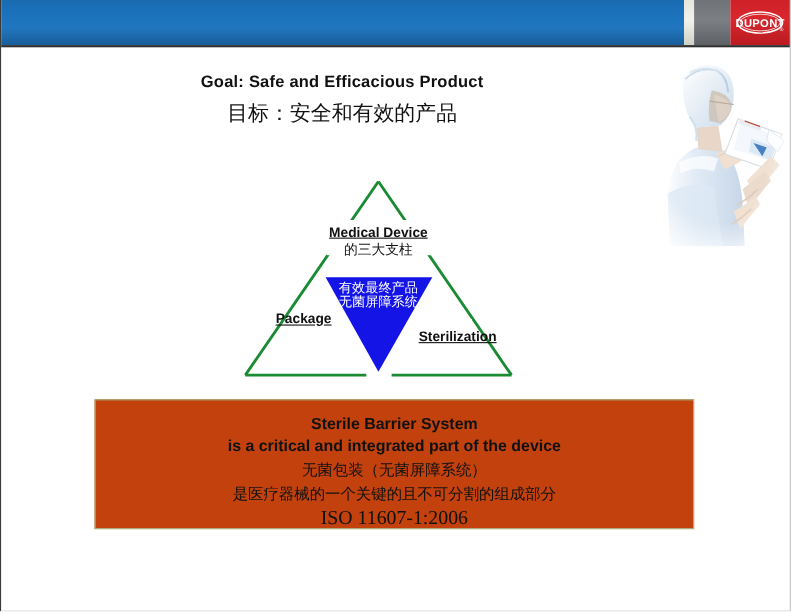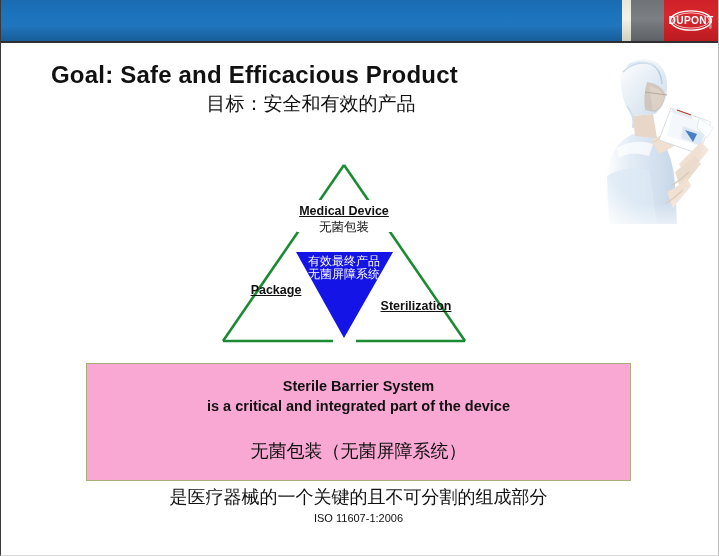--- a/index.html
+++ b/index.html
@@ -70,26 +70,27 @@
   }
   #dupont-logo svg { display: block; }
 
   
   #title-block {
     position: absolute;
     left: 50px; top: 62px;
     width: 520px;
   }
   .title-en {
-    font-size: 24px;
+    font-size: 15px;
     font-weight: bold;
     color: #111111;
     letter-spacing: 0.2px;
     line-height: 26px;
     white-space: nowrap;
+    text-align: center;
   }
   .title-zh {
     font-size: 19px;
     font-weight: normal;
     color: #111111;
     line-height: 27px;
     margin-top: 2px;
     white-space: nowrap;
     text-align: center;
   }
@@ -140,42 +141,41 @@
     white-space: nowrap;
   }
 
   
   #callout {
     position: absolute;
     left: 85px; top: 363px;
     width: 545px;
     height: 118px;
     box-sizing: border-box;
-    background: #f9a8d4;
+    background: #c2410c;
     border: 1px solid #a8ad7a;
     text-align: center;
     padding-top: 12px;
   }
   #callout .c-en {
     font-size: 14.5px;
     font-weight: bold;
     color: #111111;
     line-height: 20px;
     white-space: nowrap;
   }
   #callout .c-zh {
+    font-size: 14px;
+    color: #111111;
+    line-height: 22px;
+    white-space: nowrap;
+  }
+  #callout .c-iso {
+    font-family: Liberation Serif, serif;
     font-size: 18px;
-    color: #111111;
-    line-height: 22px;
-    white-space: nowrap;
-    margin-top: 24px;
-  }
-  #callout .c-iso {
-    font-family: Liberation Sans, sans-serif;
-    font-size: 11px;
     color: #111111;
     line-height: 20px;
     white-space: nowrap;
   }
 </style>
 </head>
 <body>
 
 <div id="slide">
 
@@ -277,21 +277,21 @@
       <rect x="63" y="132" width="36" height="40" fill="#ffffff"></rect>
       <rect x="190" y="132" width="38" height="40" fill="#ffffff"></rect>
       <rect x="96" y="42" width="96" height="32" fill="#ffffff"></rect>
 
       <polygon points="95,94 192,94 143,180" fill="#1414e6"></polygon>
     </svg>
   </div>
 
   <div class="lbl" id="lbl-medical">
     <div class="en">Medical Device</div>
-    <div class="zh">无菌包装</div>
+    <div class="zh">的三大支柱</div>
   </div>
 
   <div class="lbl" id="lbl-package">
     <div class="en">Package</div>
   </div>
 
   <div class="lbl" id="lbl-steril">
     <div class="en">Sterilization</div>
   </div>
 

